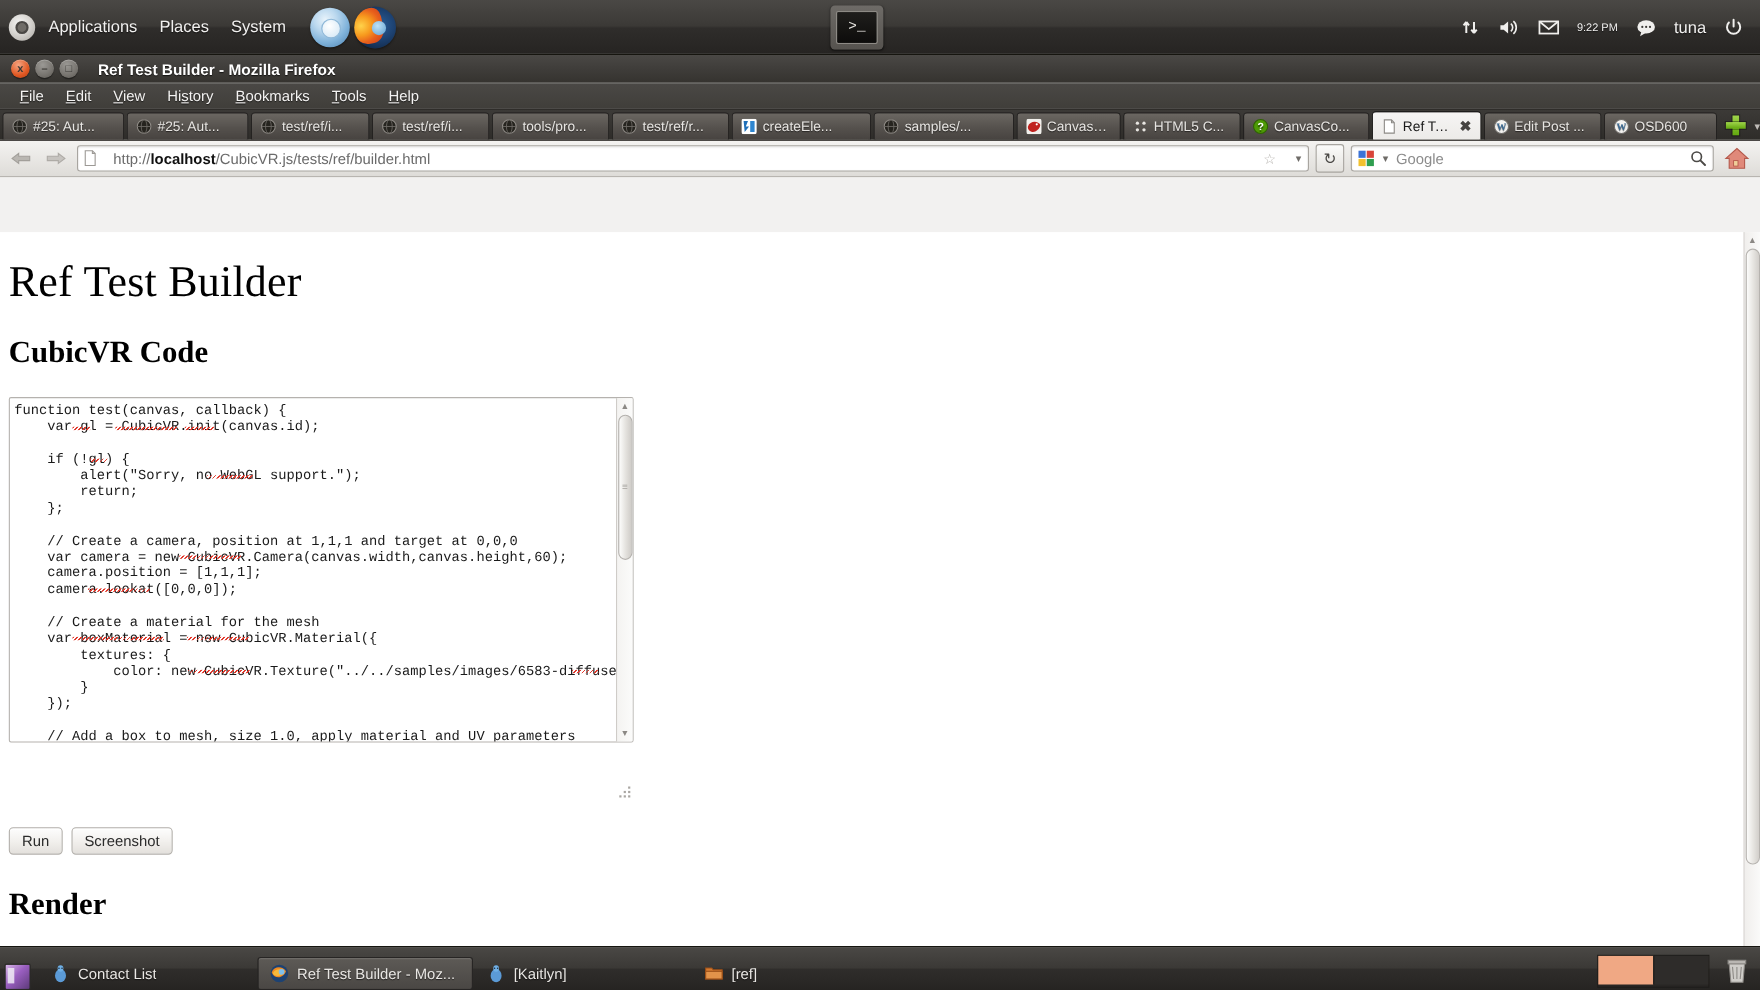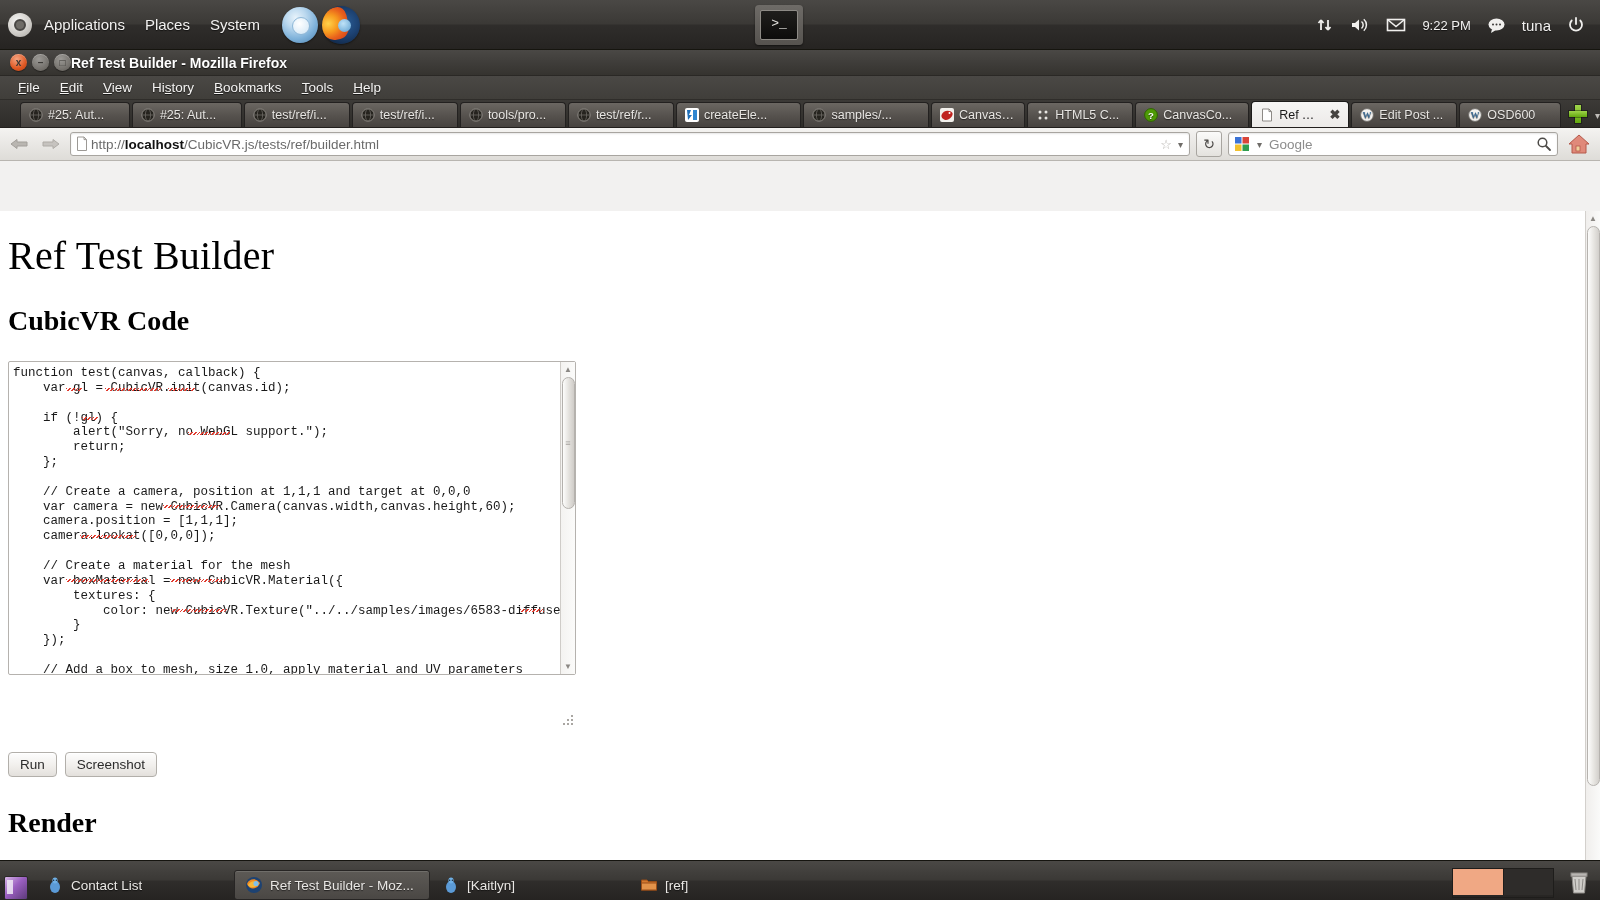--- a/index.html
+++ b/index.html
@@ -70,53 +70,53 @@
   .terminal-screen {
     width: 38px; height: 30px; border-radius: 2px;
     background: linear-gradient(to bottom, #1f1e1c, #0d0c0b);
     border: 1px solid #8d8a85;
     color: #e6e4e0; font-family: "Liberation Mono", monospace; font-size: 13px;
     display: flex; align-items: center; justify-content: center; line-height: 1;
     padding-bottom: 3px; box-sizing: border-box;
   }
   .tray { position: absolute; right: 0; top: 0; height: 50px; display: flex; align-items: center; gap: 2px; padding-right: 8px; }
   .tray-item { color: #f2f1f0; font-size: 14px; padding: 4px 7px; display: flex; align-items: center; text-shadow: 0 1px 1px rgba(0,0,0,.6); }
-  .tray-clock { font-size: 13px; }
+  .tray-clock { font-size: 10px; }
   .tray-user { font-size: 15px; }
   svg.ticon { display: block; }
 
   
   .ff-window { position: absolute; top: 50px; left: 0; width: 1600px; height: 806px; background: #f2f1f0; }
   .ff-titlebar {
     height: 26px; width: 100%;
     background: linear-gradient(to bottom, #4a4845 0%, #3f3d3a 50%, #35332f 100%);
     display: flex; align-items: center; border-bottom: 1px solid #2a2825;
     box-sizing: border-box;
   }
   .wbtn { width: 17px; height: 17px; border-radius: 50%; margin-left: 5px; position: relative;
           box-shadow: inset 0 1px 0 rgba(255,255,255,.25), 0 1px 1px rgba(0,0,0,.4); }
   .wbtn.close { background: radial-gradient(circle at 40% 30%, #f5a582, #df5722 60%, #b13f14); margin-left: 10px; }
   .wbtn.min { background: radial-gradient(circle at 40% 30%, #9b9995, #77746f 60%, #5b5853); }
   .wbtn.max { background: radial-gradient(circle at 40% 30%, #9b9995, #77746f 60%, #5b5853); }
   .wbtn span { position:absolute; left:0; right:0; top:0; bottom:0; display:flex; align-items:center; justify-content:center;
                color:#3a3835; font-size:10px; font-weight:bold; line-height:1; }
-  .ff-title { color:#ffffff; font-size:14px; font-weight:bold; text-shadow:0 1px 1px rgba(0,0,0,.7); }
+  .ff-title { color:#ffffff; font-size:14px; font-weight:bold; margin-left:18px; text-shadow:0 1px 1px rgba(0,0,0,.7); }
 
   .ff-menubar {
     height: 24px; background: linear-gradient(to bottom, #4a4845, #403e3a);
     display: flex; align-items: center; padding-left: 8px; border-bottom: 1px solid #2f2d2a;
     box-sizing: border-box;
   }
   .ff-menu-item { color:#f4f3f2; font-size:13.5px; padding: 2px 10px; text-shadow:0 1px 1px rgba(0,0,0,.6); }
   .ff-menu-item u { text-decoration: underline; }
 
   
   .ff-tabstrip {
     height: 28px; background: linear-gradient(to bottom, #3c3a37, #2e2c29);
-    display: flex; align-items: flex-end; padding-left: 20px; box-sizing: border-box;
+    display: flex; align-items: flex-end; padding-left: 2px; box-sizing: border-box;
     border-bottom: 1px solid #221f1d; position: relative;
   }
   .ff-tab {
     height: 25px; display: flex; align-items: center; gap: 5px;
     padding: 0 8px; margin-right: 2px; min-width: 0;
     border-radius: 4px 4px 0 0;
     background: linear-gradient(to bottom, #6b6762 0%, #55514d 55%, #474340 100%);
     border: 1px solid #232120; border-bottom: none;
     color: #e7e5e2; font-size: 12.5px; box-sizing: border-box;
     text-shadow: 0 1px 1px rgba(0,0,0,.55);
@@ -141,21 +141,21 @@
 
   
   .ff-navbar {
     height: 33px; background: linear-gradient(to bottom, #f4f3f1, #dedcd8);
     display: flex; align-items: center; padding: 0 6px; gap: 6px;
     border-bottom: 1px solid #b8b5b0; box-sizing: border-box;
   }
   .nav-arrow { width: 26px; height: 26px; display:flex; align-items:center; justify-content:center; }
   .urlbar {
     flex: 1 1 auto; height: 24px; background:#ffffff; border:1px solid #a8a5a0; border-radius: 3px;
-    display: flex; align-items: center; padding: 0 4px; gap: 2px; box-sizing: border-box;
+    display: flex; align-items: center; padding: 0 4px; gap: 14px; box-sizing: border-box;
     box-shadow: inset 0 1px 2px rgba(0,0,0,.10);
   }
   .url-text { flex: 1 1 auto; font-size: 13.5px; color:#6a6a6a; white-space: nowrap; overflow: hidden; }
   .url-text b { color:#111; font-weight: bold; }
   .url-ctrl { color:#6f6c68; font-size: 10px; padding: 0 2px; }
   .reload-btn {
     width: 24px; height: 24px; border:1px solid #a8a5a0; border-radius:3px;
     background: linear-gradient(to bottom,#fbfbfa,#e4e2de);
     display:flex; align-items:center; justify-content:center; color:#4a4845; font-size:14px;
   }

